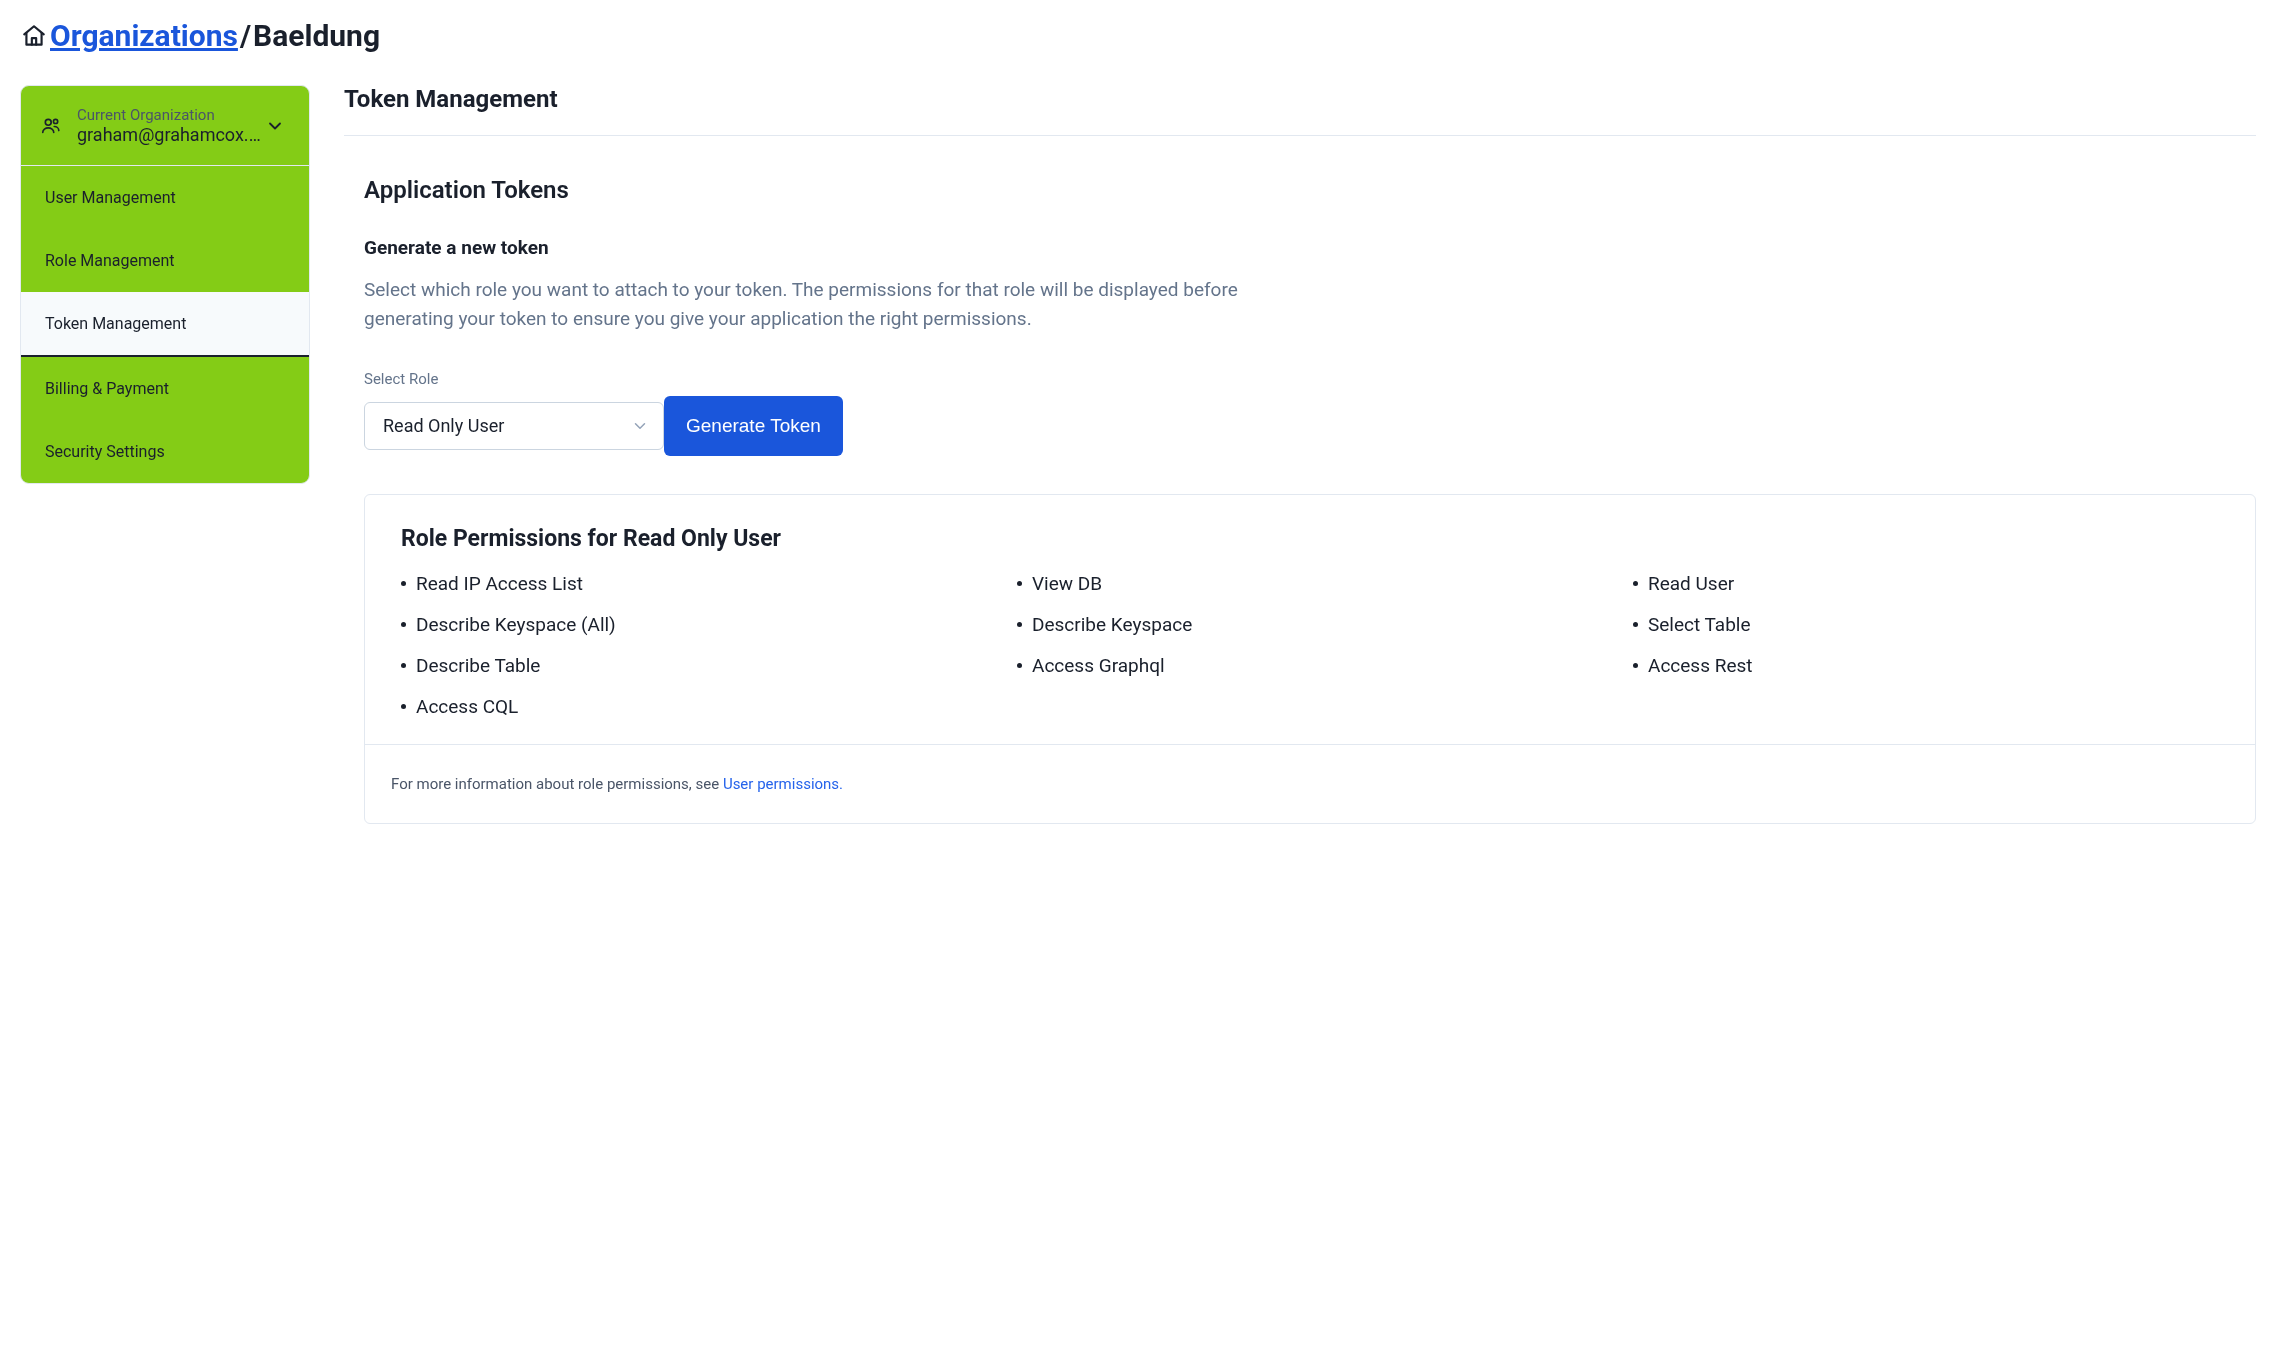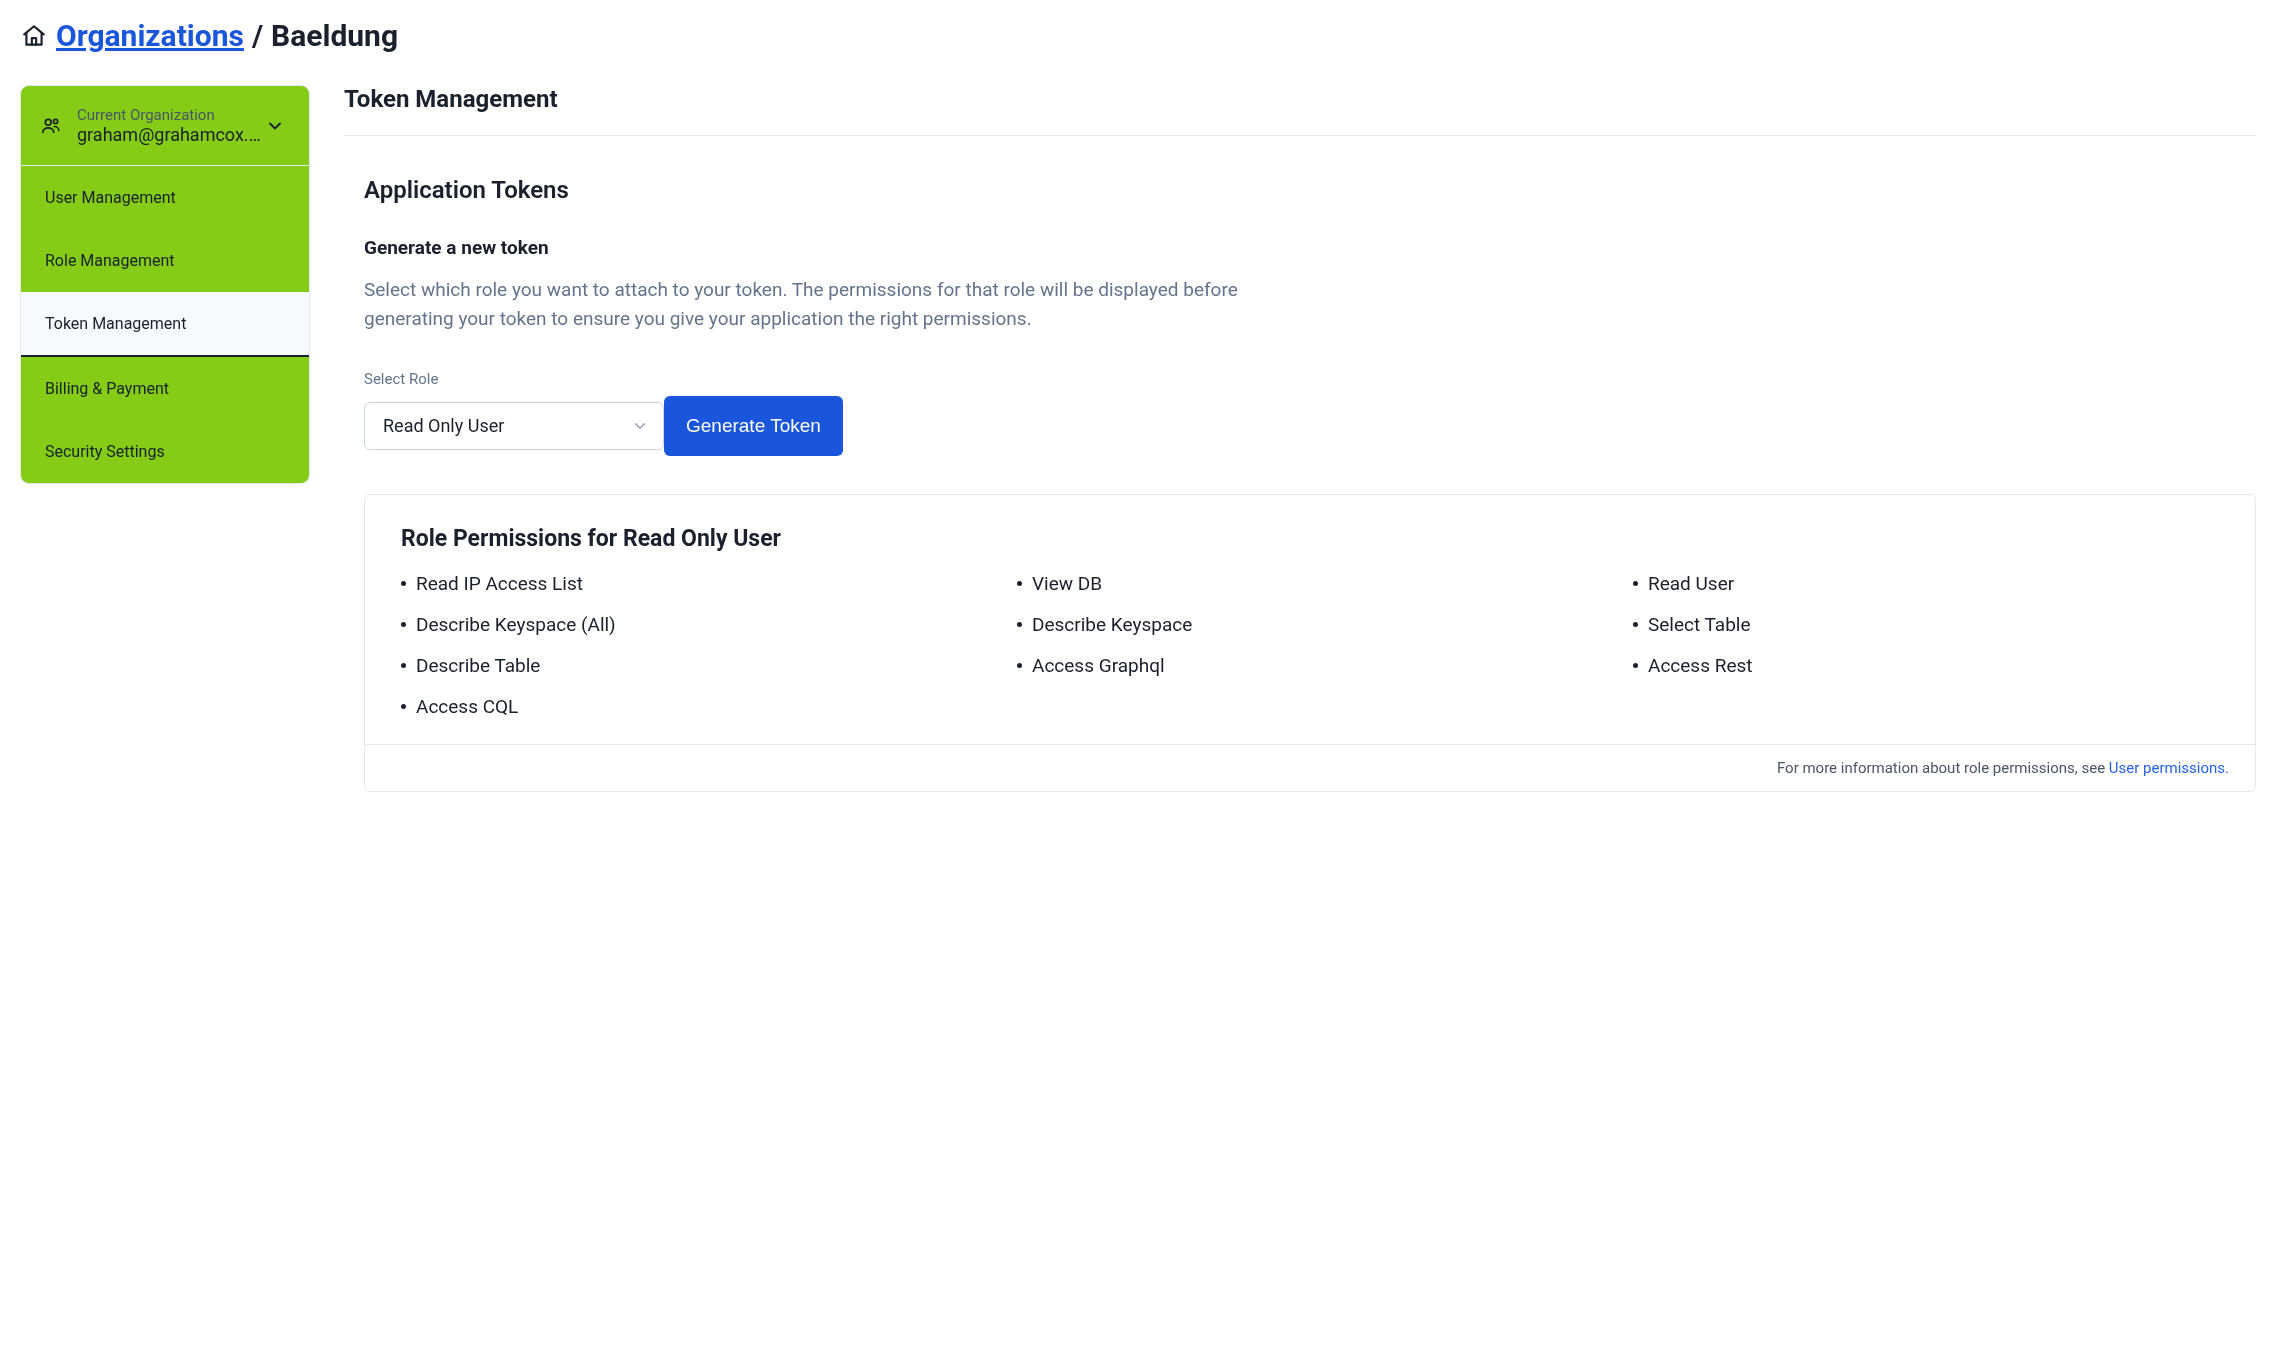--- a/index.html
+++ b/index.html
@@ -8,21 +8,21 @@
       background: #fff;
       color: #1a202c;
       padding: 18px 20px;
       font-size: 16px;
     }
 
     
     .breadcrumb {
       display: flex;
       align-items: center;
-      gap: 8px;
+      gap: 2px;
       margin-bottom: 32px;
     }
     .breadcrumb .home-icon {
       width: 28px; height: 28px;
       display: inline-flex; align-items: center; justify-content: center;
     }
     .breadcrumb .crumb-link {
       color: #1a56db;
       font-size: 30px;
       font-weight: 700;
@@ -200,24 +200,23 @@
     .perm-item {
       display: flex;
       align-items: center;
       gap: 10px;
     }
     .bullet {
       width: 5px; height: 5px; background: #1a202c; border-radius: 50%; flex-shrink:0;
     }
     .perm-footer {
       border-top: 1px solid #e2e8f0;
-      padding: 14px 26px;
+      padding: 30px 26px;
       font-size: 15px;
       color: #4a5568;
-      text-align: right;
     }
     .perm-footer .link {
       color: #2563eb;
       cursor: pointer;
     }
   </style>
 </head>
 <body>
 
 <div class="breadcrumb">

